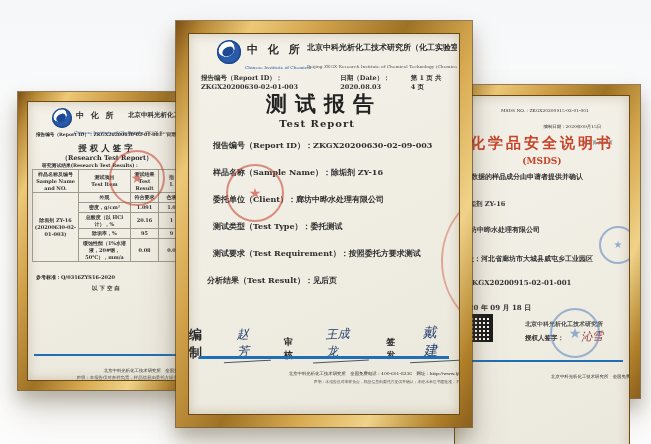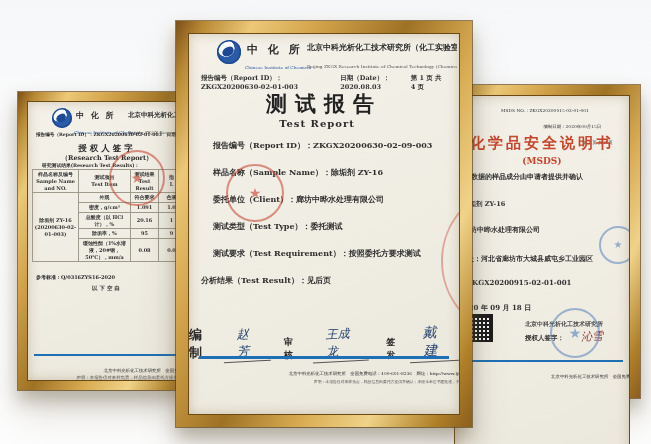--- a/index.html
+++ b/index.html
@@ -202,21 +202,21 @@
       </div>
 
       <div class="abs ctr c-title" style="left:0;top:56px;width:270px;">测试报告</div>
       <div class="abs ctr c-title-en" style="left:0;top:84px;width:256px;">Test Report</div>
 
       <div class="abs c-field nw" style="left:24px;top:106px;"><span>报告编号（Report ID）：</span><span>ZKGX20200630-02-09-003</span></div>
       <div class="abs c-field nw" style="left:24px;top:133px;"><span>样品名称（Sample Name）：</span><span>除垢剂 ZY-16</span></div>
       <div class="abs c-field nw" style="left:24px;top:187px;"><span>测试类型（Test Type）：</span><span>委托测试</span></div>
       <div class="abs c-field nw" style="left:24px;top:160px;"><span>委托单位（Client）：</span><span>廊坊中晔水处理有限公司</span></div>
       <div class="abs c-field nw" style="left:24px;top:214px;"><span>测试要求（Test Requirement）：</span><span>按照委托方要求测试</span></div>
-      <div class="abs c-field nw" style="left:12px;top:241px;"><span>分析结果（Test Result）：</span><span>见后页</span></div>
+      <div class="abs c-field nw" style="left:18px;top:241px;"><span>分析结果（Test Result）：</span><span>见后页</span></div>
 
       <div class="abs" style="left:0;top:280px;width:270px;display:flex;justify-content:center;gap:14px;align-items:flex-end;">
         <span class="b" style="font-size:13px;margin-top:12px;">编制</span>
         <span class="sig">赵芳</span>
         <span class="b" style="font-size:9px;">审核</span>
         <span class="sig">王成龙</span>
         <span class="b" style="font-size:9px;text-align:right;">签发</span>
         <span class="sig" style="font-size:14px;">戴建</span>
       </div>
 

